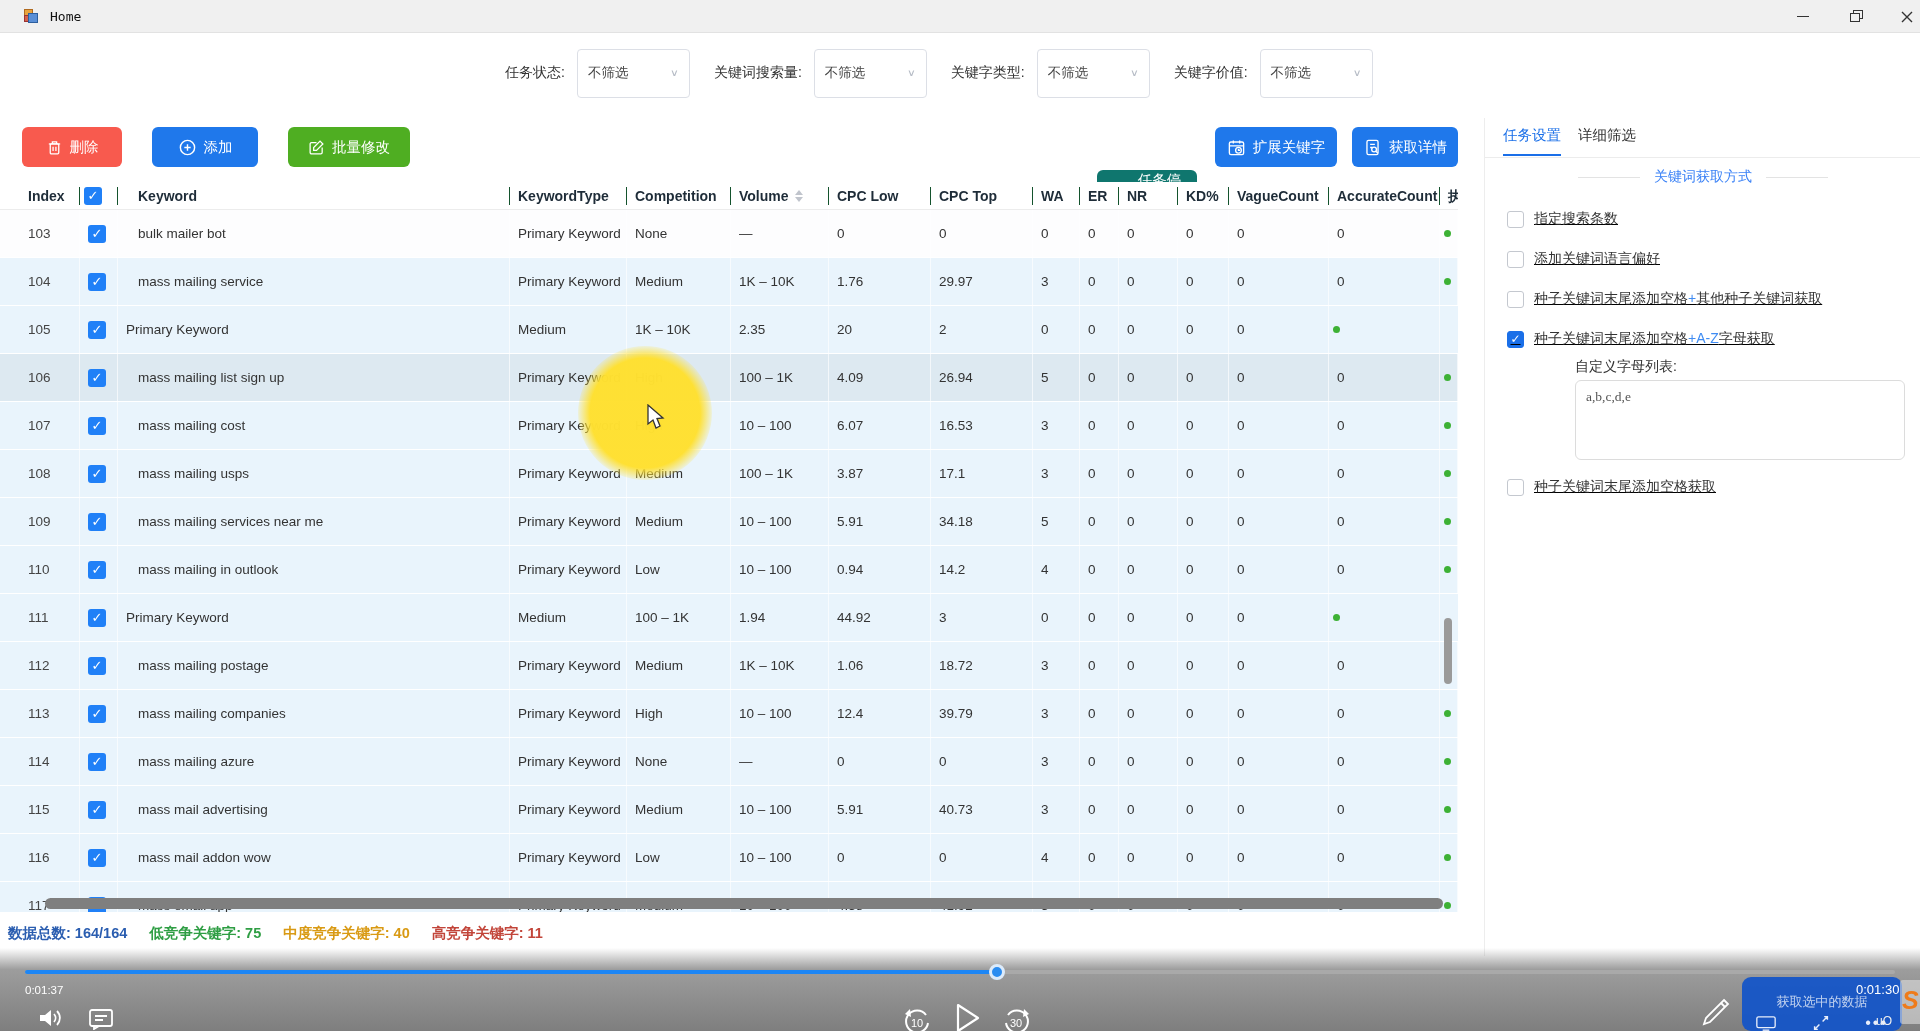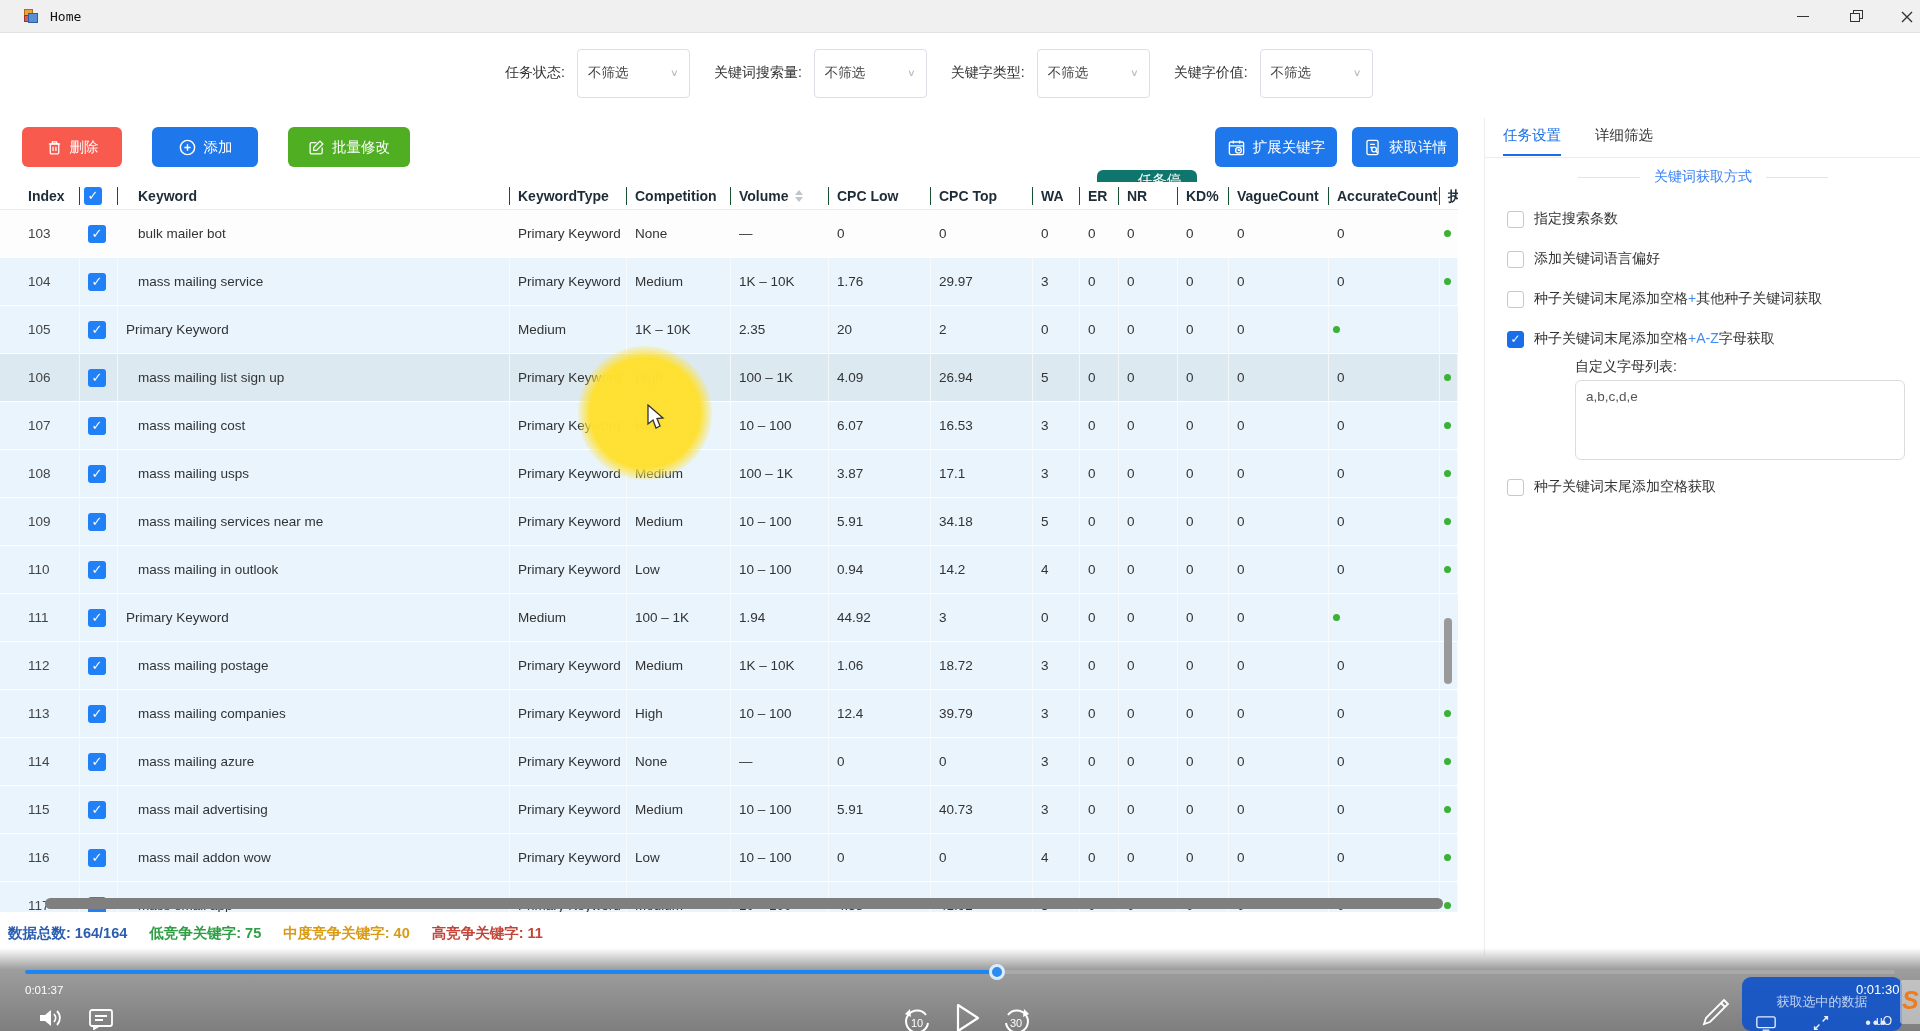--- a/index.html
+++ b/index.html
@@ -65,37 +65,37 @@
   .cb { width:18px; height:18px; border-radius:3px; background:#2080f7; color:#fff; font-size:13px;
     display:flex; align-items:center; justify-content:center; margin-left:8px; cursor:pointer; }
   .dot { width:7px; height:7px; border-radius:50%; background:#3db135; margin-left:4px; }
 
   
   #hscroll { position:absolute; left:45px; top:898px; width:1398px; height:11px; background:#7f7f7f; border-radius:6px; cursor:pointer; }
   #vscroll { position:absolute; left:1444px; top:618px; width:8px; height:66px; background:#9a9a9a; border-radius:4px; cursor:pointer; }
 
   
   #panel { position:absolute; left:1484px; top:118px; width:436px; height:838px; background:#fff; border-left:1px solid #ededed; }
-  #tabs { position:absolute; left:18px; top:8px; display:flex; gap:34px; }
+  #tabs { position:absolute; left:18px; top:8px; display:flex; gap:17px; }
   .tab { font-size:14.5px; color:#333; padding-bottom:9px; cursor:pointer; }
   .tab.active { color:#1a6fe8; border-bottom:2.5px solid #1a6fe8; }
   #tab-divider { position:absolute; left:0; top:39px; width:436px; height:1px; background:#ececec; }
   #section-title { position:absolute; left:0; top:50px; width:436px; display:flex; align-items:center; justify-content:center; gap:14px; }
   #section-title .line { width:62px; height:1px; background:#e3e3e3; }
   #section-title .txt { font-size:14px; color:#3b82f6; }
-  .opt { position:absolute; left:22px; display:flex; align-items:center; gap:10px; cursor:pointer; }
+  .opt { position:absolute; left:22px; display:flex; align-items:center; gap:10px; cursor:pointer;text-decoration:underline; }
   .optbox { width:17px; height:17px; border:1px solid #c4c8cf; border-radius:3px; background:#fff; flex:none;
     display:flex; align-items:center; justify-content:center; color:#fff; font-size:12px; }
   .optbox.checked { background:#1a6fe8; border-color:#1a6fe8; }
   .optlabel { font-size:14px; color:#333; white-space:nowrap; }
   .optlabel .accent { color:#3f8cf3; }
   #letters-label { position:absolute; left:90px; top:240px; font-size:14px; color:#333; }
   #letters-box { position:absolute; left:90px; top:262px; width:330px; height:80px; border:1px solid #dcdcdc;
     border-radius:6px; font-size:13.5px; color:#555; padding:8px 10px; resize:none; outline:none;
-    font-family:Liberation Sans, sans-serif; background:#fff; }
+    font-family:Liberation Serif, serif; background:#fff; }
 
   
   #statusbar { position:absolute; left:8px; top:922px; height:22px; display:flex; gap:22px; align-items:center; }
   .stat { font-size:14.5px; font-weight:bold; white-space:nowrap; }
   .stat .lab { margin-right:4px; }
   #stat-total { color:#2a5db0; }
   #stat-low { color:#2f9e44; }
   #stat-mid { color:#d99a14; }
   #stat-high { color:#c2453a; }
 

